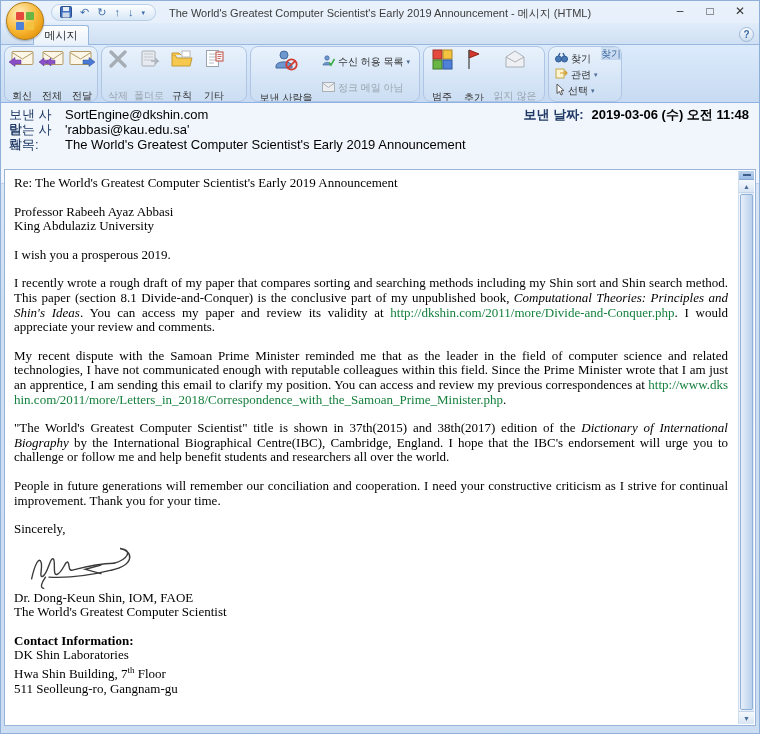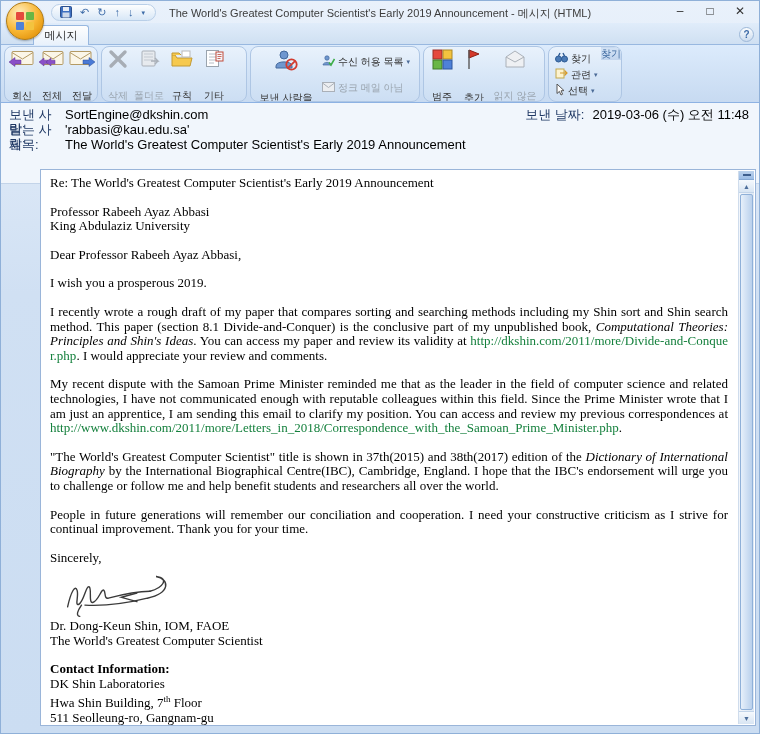--- a/index.html
+++ b/index.html
@@ -50,26 +50,26 @@
   .smallcol { display:flex; flex-direction:column; justify-content:center; gap:12px; padding-left:3px; }
   .smallbtn { display:flex; align-items:center; gap:3px; font-size:10px; color:#333; white-space:nowrap; }
   .dd { font-size:7px; color:#4a6a96; }
 
   
   .mailhead { position:relative; height:81px; background:#f1f6fc; border-bottom:1px solid #c3d4e9;
               padding:5px 8px 0 8px; font-size:13px; }
   .hrow { display:flex; height:15px; line-height:14px; }
   .hlabel { width:56px; color:#1f3864; flex:none; }
   .hval { color:#000; white-space:nowrap; }
-  .sent { position:absolute; right:10px; top:5px; display:flex; line-height:14px; }
+  .sent { position:absolute; right:10px; top:5px; display:flex; line-height:14px;font-weight:bold; }
   .sent .hlabel { width:auto; margin-right:8px; }
 
   
   .mailbody { position:absolute; left:3px; right:3px; top:168px; bottom:7px;
-              background:#fff; border:1px solid #9ab5d9;margin-left:36px; }
+              background:#fff; border:1px solid #9ab5d9; }
   .bodytext { position:absolute; left:0; right:18px; top:0; bottom:0; padding:6px 9px 0 9px;
               font-family:"Liberation Serif",serif; font-size:13px; line-height:14.6px; color:#000; overflow:hidden; }
   .p { margin:0 0 14px 0; text-align:justify; }
   .tight { margin:0; }
   .gap { margin:0 0 14px 0; }
   a.lnk { color:#15803d; cursor:pointer; word-break:break-all; }
   .contact b { font-weight:bold; }
   sup { font-size:9px; }
 
   
@@ -351,21 +351,20 @@
       <span class="hlabel">제목:</span>
       <span class="hval">The World's Greatest Computer Scientist's Early 2019 Announcement</span>
     </div>
   </div>
 
   <div class="mailbody">
     <div class="bodytext">
       <p class="gap tight" style="margin-bottom:14px">Re: The World's Greatest Computer Scientist's Early 2019 Announcement</p>
       <p class="tight">Professor Rabeeh Ayaz Abbasi</p>
       <p class="gap">King Abdulaziz University</p>
-      <p class="gap">Dear Professor Rabeeh Ayaz Abbasi,</p>
       <p class="gap">I wish you a prosperous 2019.</p>
       <p class="p"><span>I recently wrote a rough draft of my paper that compares sorting and searching methods including my Shin sort and Shin search method. This paper (section 8.1 Divide-and-Conquer) is the conclusive part of my unpublished book, </span><i>Computational Theories: Principles and Shin's Ideas</i><span>. You can access my paper and review its validity at </span><a class="lnk">http://dkshin.com/2011/more/Divide-and-Conquer.php</a><span>. I would appreciate your review and comments.</span></p>
       <p class="p"><span>My recent dispute with the Samoan Prime Minister reminded me that as the leader in the field of computer science and related technologies, I have not communicated enough with reputable colleagues within this field. Since the Prime Minister wrote that I am just an apprentice, I am sending this email to clarify my position. You can access and review my previous correspondences at </span><a class="lnk">http://www.dkshin.com/2011/more/Letters_in_2018/Correspondence_with_the_Samoan_Prime_Minister.php</a><span>.</span></p>
       <p class="p"><span>"The World's Greatest Computer Scientist" title is shown in 37th(2015) and 38th(2017) edition of the </span><i>Dictionary of International Biography</i><span> by the International Biographical Centre(IBC), Cambridge, England. I hope that the IBC's endorsement will urge you to challenge or follow me and help benefit students and researchers all over the world.</span></p>
       <p class="p">People in future generations will remember our conciliation and cooperation. I need your constructive criticism as I strive for continual improvement. Thank you for your time.</p>
       <p class="tight">Sincerely,</p>
       <div style="height:52px; margin:2px 0 0 2px;">
         <svg width="130" height="52" viewBox="0 0 130 60">
           <g fill="none" stroke="#3a3a3a" stroke-width="1.6" stroke-linecap="round">
             <path d="M8,46 C12,28 17,20 19,27 C21,34 16,45 21,43 C27,40 29,21 33,23 C36,25 32,42 37,41 C44,39 47,24 50,27 C52,29 50,37 55,36 C70,32 90,28 103,28"></path>

